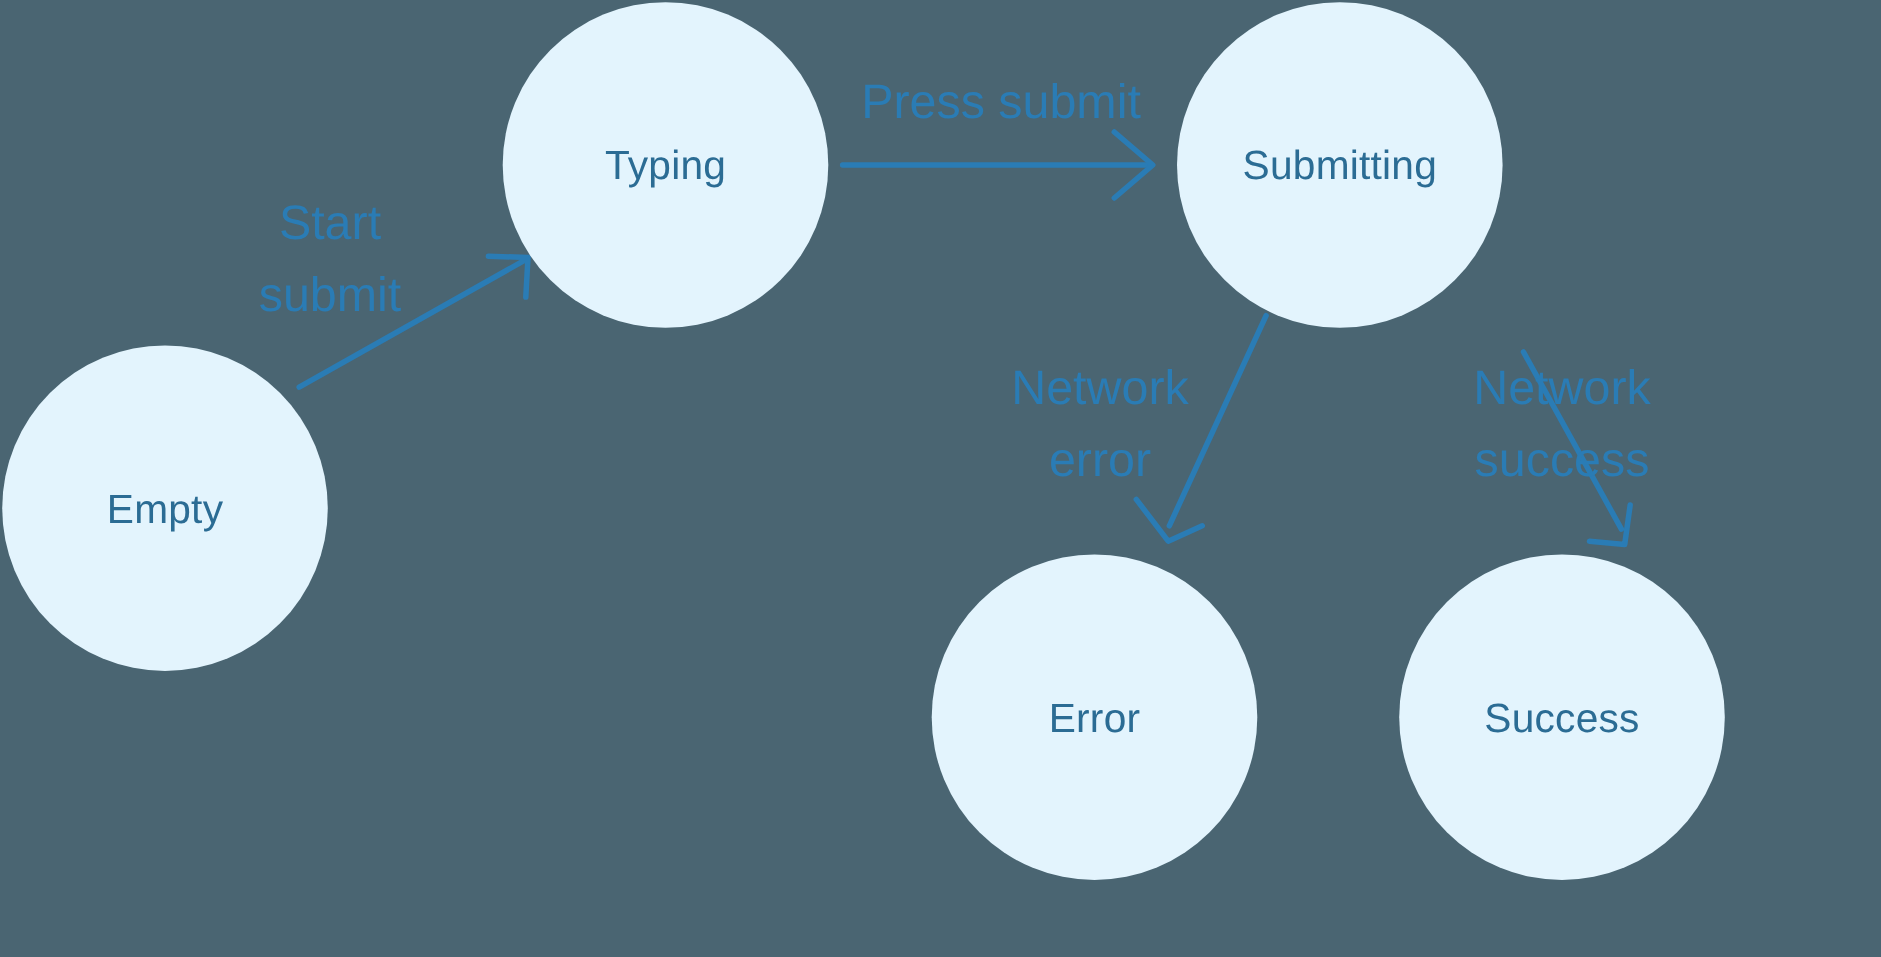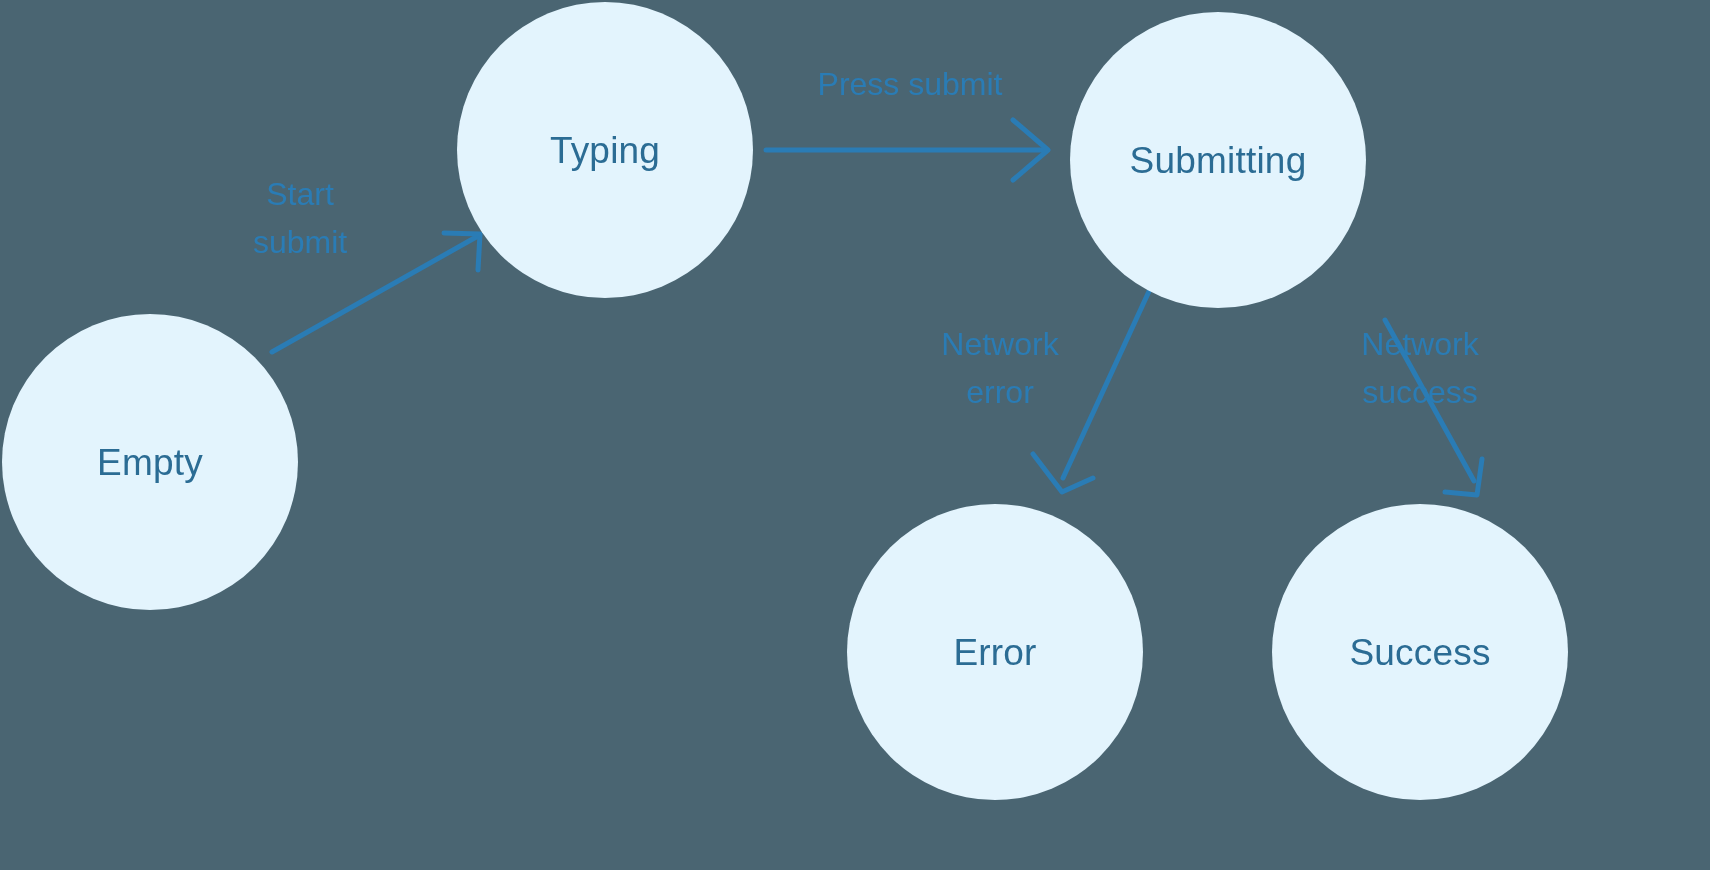--- a/index.html
+++ b/index.html
@@ -35,31 +35,31 @@
     color: #2b6c94;
     font-size: 37px;
     font-weight: 400;
     letter-spacing: 0.2px;
     line-height: 1;
     white-space: nowrap;
   }
   .edge-label {
     position: absolute;
     color: #2a7cb5;
-    font-size: 32px;
+    font-size: 44px;
     font-weight: 400;
     line-height: 1.5;
     text-align: center;
     white-space: pre-line;
     pointer-events: none;
   }
   
   #node-empty       { left:    2px; top:  314px; width: 296px; height: 296px; justify-content: center; }
   #node-typing      { left:  457px; top:    2px; width: 296px; height: 296px; }
-  #node-submitting  { left: 1070px; top:    12px; width: 296px; height: 296px; align-items: center; }
+  #node-submitting  { left: 1070px; top:    2px; width: 296px; height: 296px; align-items: center; }
   #node-error       { left:  847px; top:  504px; width: 296px; height: 296px; }
   #node-success     { left: 1272px; top:  504px; width: 296px; height: 296px; }
   
   #label-start-typing    { left: 200px; top: 170px; width: 200px; }
   #label-press-submit    { left: 780px; top:  60px; width: 260px; }
   #label-network-error   { left: 900px; top: 320px; width: 200px; }
   #label-network-success { left: 1320px; top: 320px; width: 200px; }
 </style>
 </head>
 <body>

